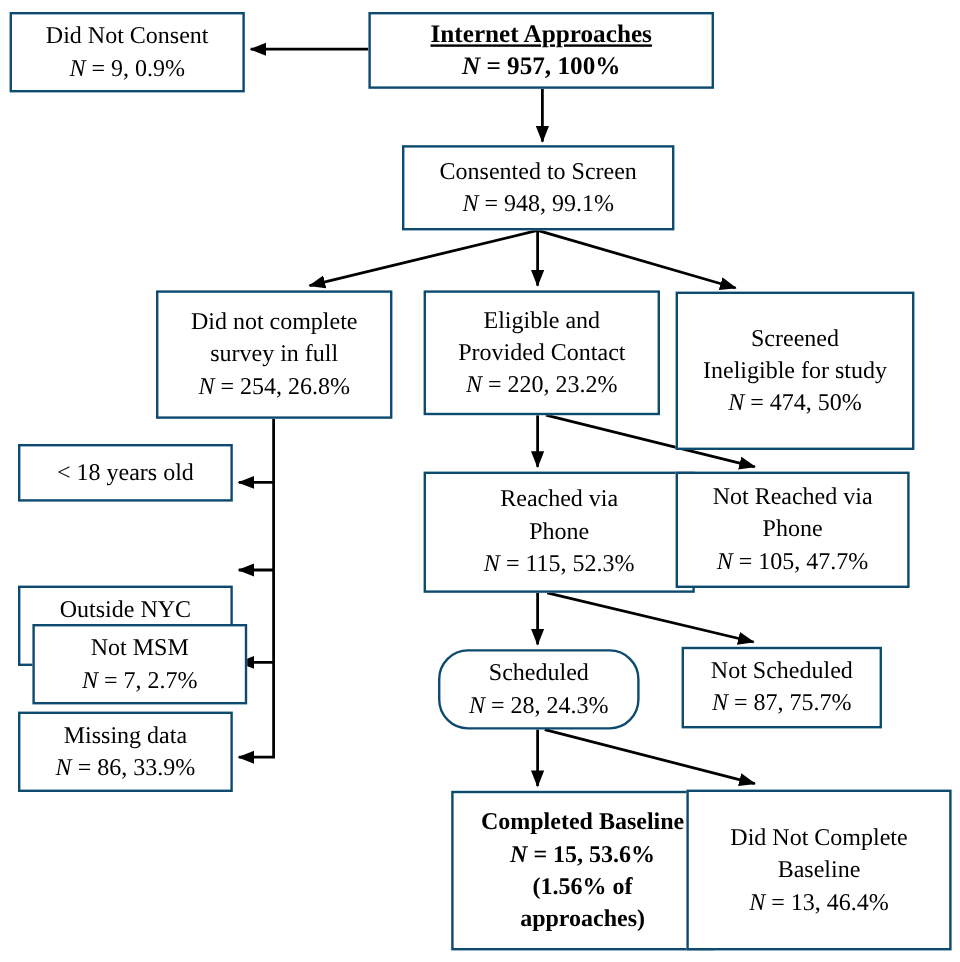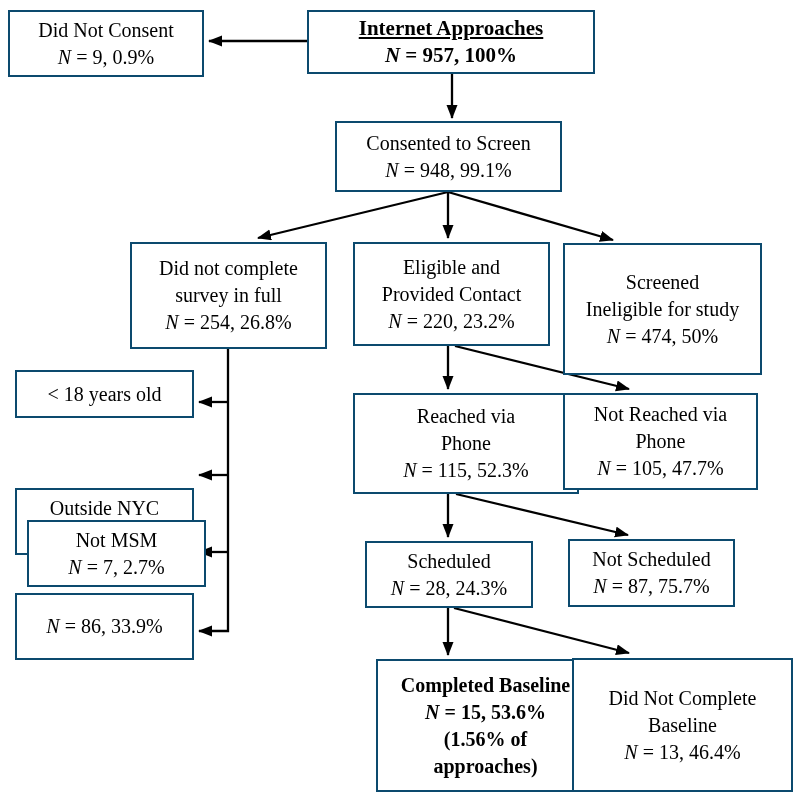--- a/index.html
+++ b/index.html
@@ -44,21 +44,21 @@
   #b-consented { left: 335px; top: 121px; width: 227px; height: 71px; }
   #b-didnotcomplete { left: 130px; top: 242px; width: 197px; height: 107px; }
   #b-eligible { left: 353px; top: 242px; width: 197px; height: 104px; }
   #b-screened { left: 563px; top: 243px; width: 199px; height: 132px; }
   #b-under18 { left: 15px; top: 370px; width: 179px; height: 48px; }
   #b-outsidenyc { left: 15px; top: 444px; width: 179px; height: 67px; margin-top: 44px; }
   #b-notmsm { left: 15px; top: 520px; width: 179px; height: 67px; margin-left: 12px; }
   #b-missingdata { left: 15px; top: 593px; width: 179px; height: 67px; }
   #b-reached { left: 353px; top: 393px; width: 226px; height: 101px; }
   #b-notreached { left: 563px; top: 393px; width: 195px; height: 97px; }
-  #b-scheduled { left: 365px; top: 541px; width: 168px; height: 67px; }
+  #b-scheduled { left: 365px; top: 541px; width: 168px; height: 67px; border-radius: 25px; }
   #b-notscheduled { left: 568px; top: 539px; width: 167px; height: 68px; }
   #b-completed { left: 336px; top: 659px; width: 219px; height: 133px; margin-left: 40px; }
   #b-dncbaseline { left: 572px; top: 658px; width: 221px; height: 134px; }
 </style>
 </head>
 <body>
 
 <div id="canvas">
 
   <svg id="connectors" viewBox="0 0 800 802" xmlns="http://www.w3.org/2000/svg">
@@ -127,20 +127,21 @@
     <div>Outside NYC</div>
     <div><span class="nv">N</span><span> = 159, 62.6%</span></div>
   </div>
 
   <div class="box" id="b-notmsm">
     <div>Not MSM</div>
     <div><span class="nv">N</span><span> = 7, 2.7%</span></div>
   </div>
 
   <div class="box" id="b-missingdata">
+    <div>Missing data</div>
     <div><span class="nv">N</span><span> = 86, 33.9%</span></div>
   </div>
 
   <div class="box" id="b-reached">
     <div>Reached via</div>
     <div>Phone</div>
     <div><span class="nv">N</span><span> = 115, 52.3%</span></div>
   </div>
 
   <div class="box" id="b-notreached">

